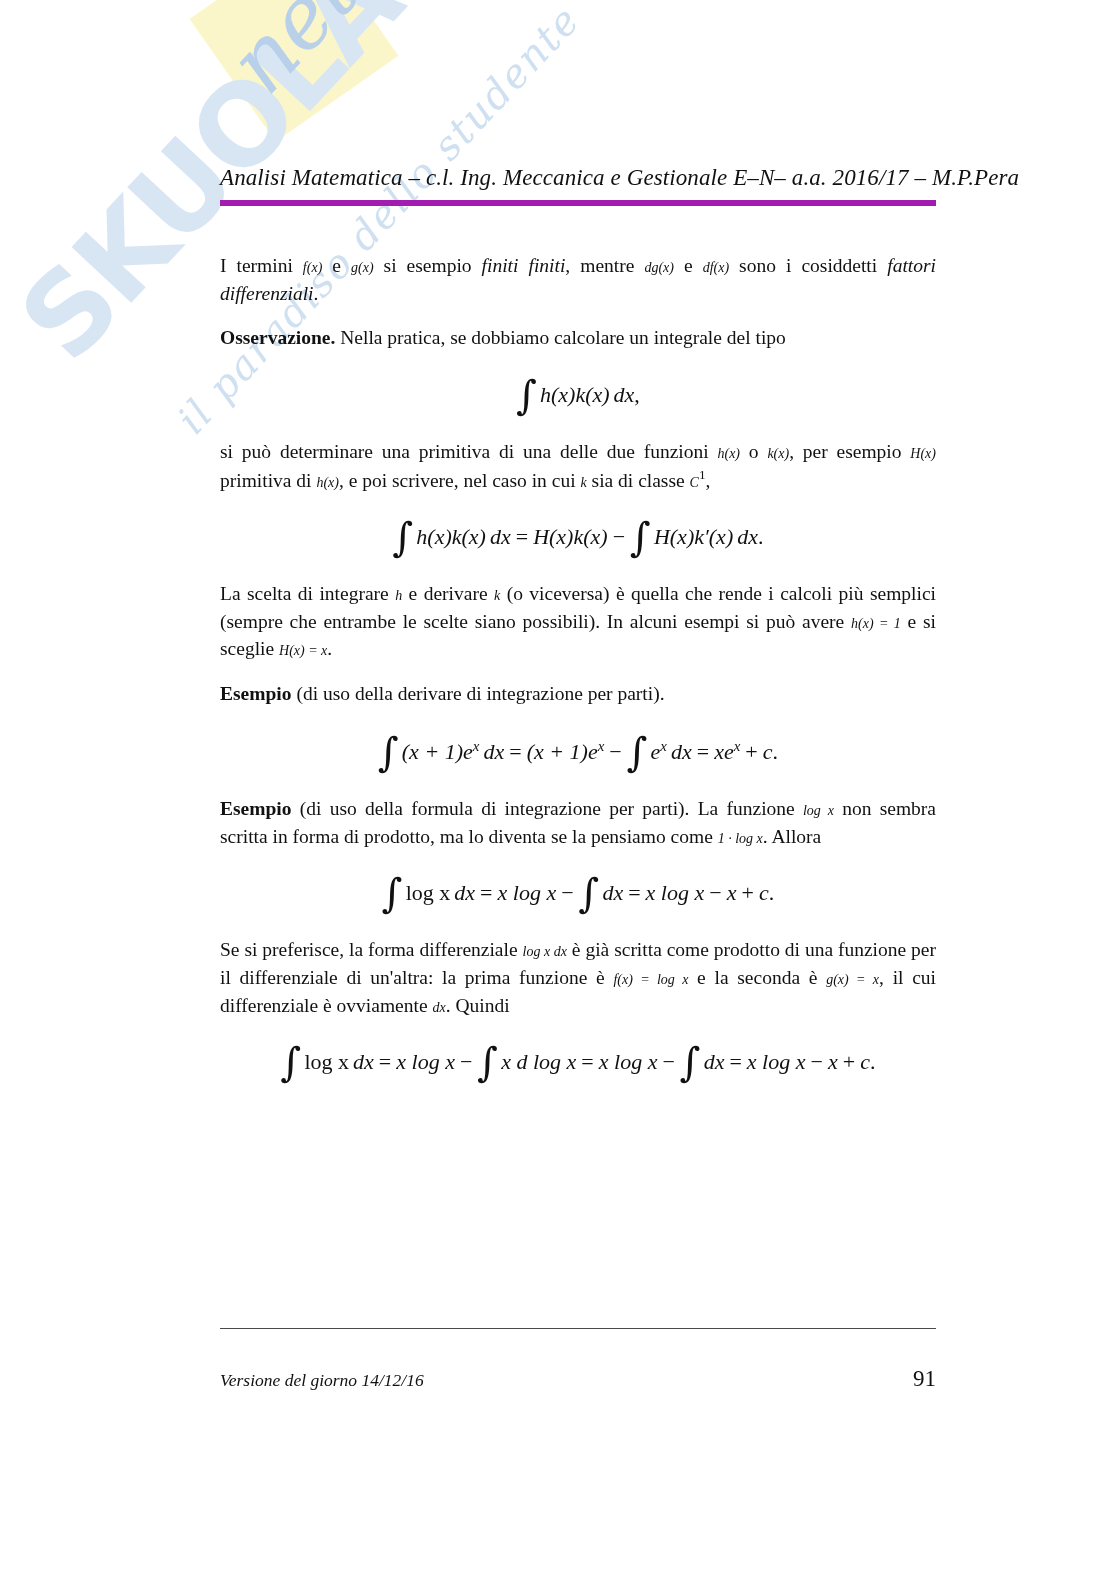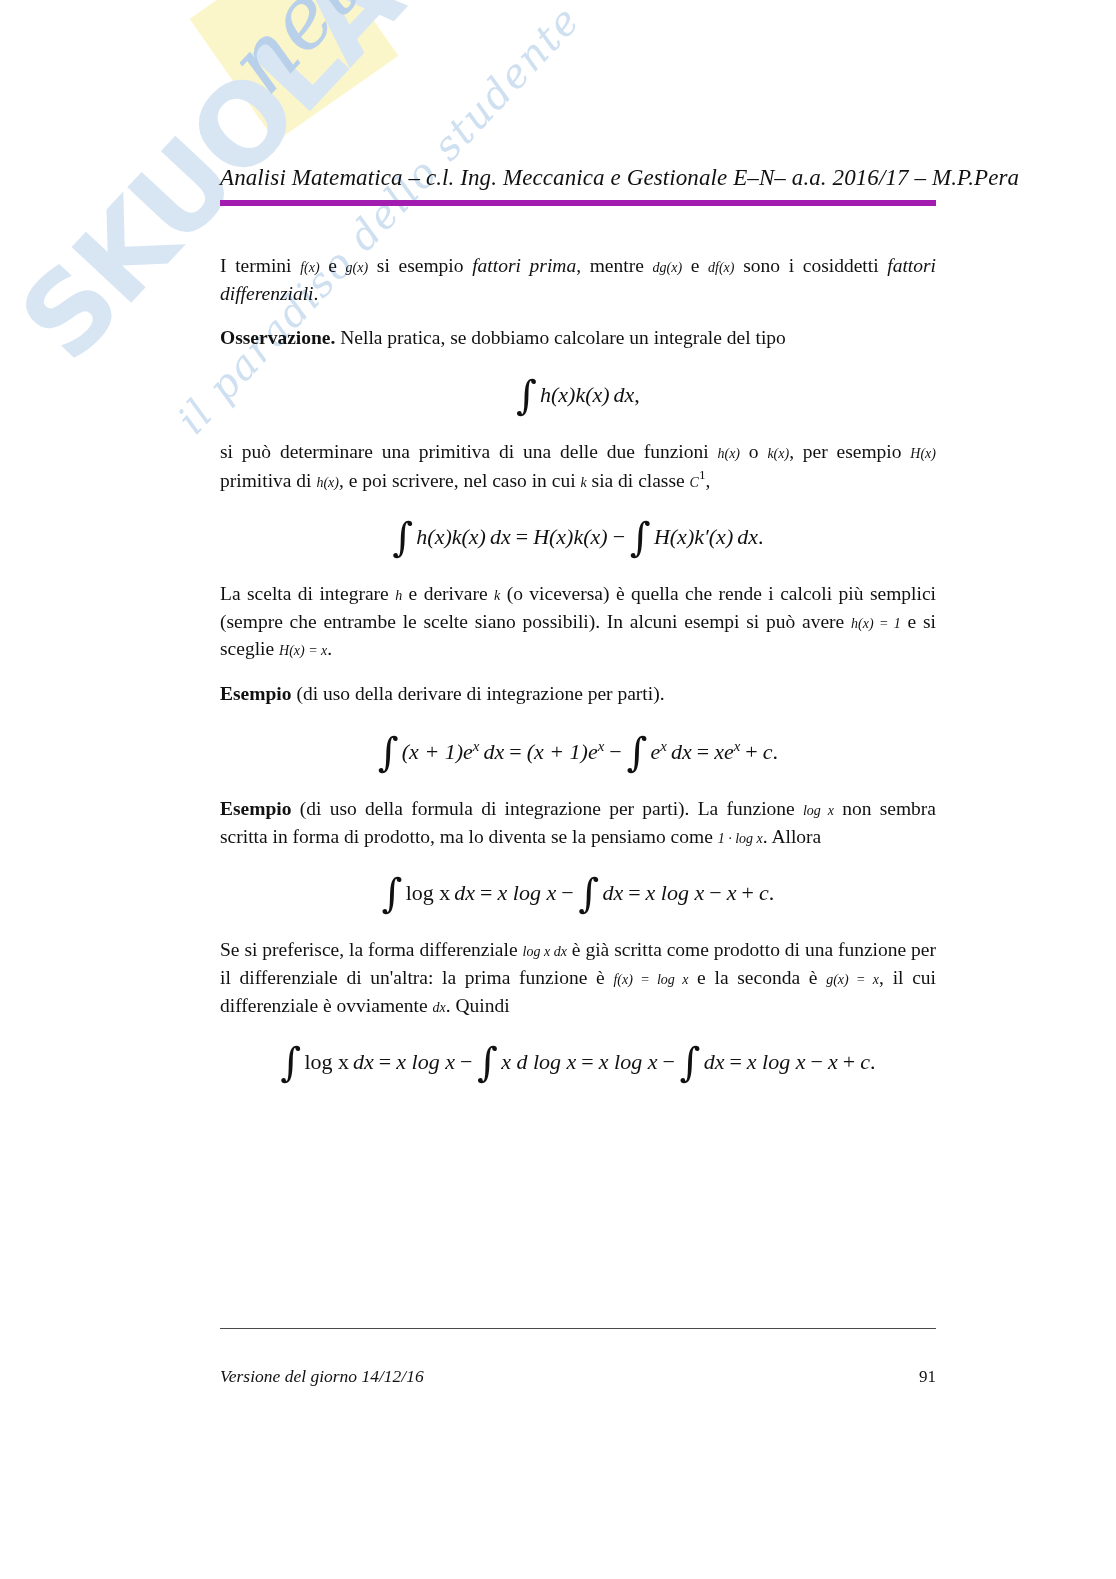--- a/index.html
+++ b/index.html
@@ -162,41 +162,41 @@
     top: 1337px;
     width: 716px;
     display: flex;
     justify-content: space-between;
     align-items: baseline;
     font-style: italic;
     font-size: 17.5px;
     z-index: 2;
     margin-top: 29px;
   }
-  .pageno { font-style: normal; font-size: 17px; text-align: right; }
+  .pageno { font-style: normal; font-size: 23px; text-align: right; }
 </style>
 </head>
 <body>
 
 <div class="page">
 
   <div class="watermark">
     <div class="wm-rot">
       <div class="wm-diamond"></div>
       <div class="wm-logo"><span>SKUOLA</span><span class="dot">.</span></div>
       <div class="wm-net">net</div>
       <div class="wm-tag">il paradiso dello studente</div>
     </div>
   </div>
 
   <div class="content">
 
     <div class="runhead">Analisi Matematica – c.l. Ing. Meccanica e Gestionale E–N– a.a. 2016/17 – M.P.Pera</div>
 
-    <p class="body first"><span>I termini </span><span class="math">f(x)</span><span> e </span><span class="math">g(x)</span><span> si esempio </span><i class="it">fattori prima</i><span>, mentre </span><span class="math">dg(x)</span><span> e </span><span class="math">df(x)</span><span> sono i cosiddetti </span><i class="it">fattori differenziali</i><span>.</span></p>
+    <p class="body first"><span>I termini </span><span class="math">f(x)</span><span> e </span><span class="math">g(x)</span><span> si esempio </span><i class="it">finiti finiti</i><span>, mentre </span><span class="math">dg(x)</span><span> e </span><span class="math">df(x)</span><span> sono i cosiddetti </span><i class="it">fattori differenziali</i><span>.</span></p>
 
     <p class="body gap"><span class="lead">Osservazione.</span><span> Nella pratica, se dobbiamo calcolare un integrale del tipo</span></p>
 
     <div class="display"><span class="intg">∫</span><span>h(x)k(x)</span><span class="thin">dx</span><span class="up">,</span></div>
 
     <p class="body"><span>si può determinare una primitiva di una delle due funzioni </span><span class="math">h(x)</span><span> o </span><span class="math">k(x)</span><span>, per esempio </span><span class="math">H(x)</span><span> primitiva di </span><span class="math">h(x)</span><span>, e poi scrivere, nel caso in cui </span><span class="math">k</span><span> sia di classe </span><span class="math">C</span><sup class="sm">1</sup><span>,</span></p>
 
     <div class="display"><span class="intg">∫</span><span>h(x)k(x)</span><span class="thin">dx</span><span class="op">=</span><span>H(x)k(x)</span><span class="op">−</span><span class="intg">∫</span><span>H(x)k′(x)</span><span class="thin">dx</span><span class="up">.</span></div>
 
     <p class="body"><span>La scelta di integrare </span><span class="math">h</span><span> e derivare </span><span class="math">k</span><span> (o viceversa) è quella che rende i calcoli più semplici (sempre che entrambe le scelte siano possibili). In alcuni esempi si può avere </span><span class="math">h(x) = 1</span><span> e si sceglie </span><span class="math">H(x) = x</span><span>.</span></p>

